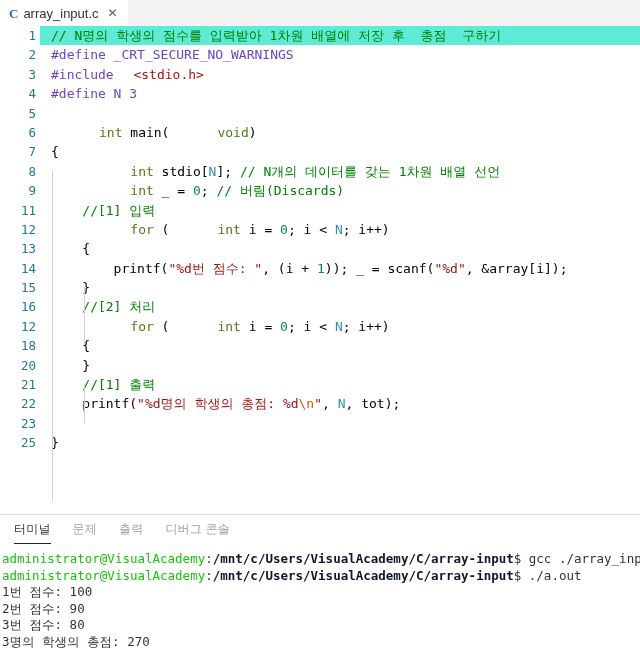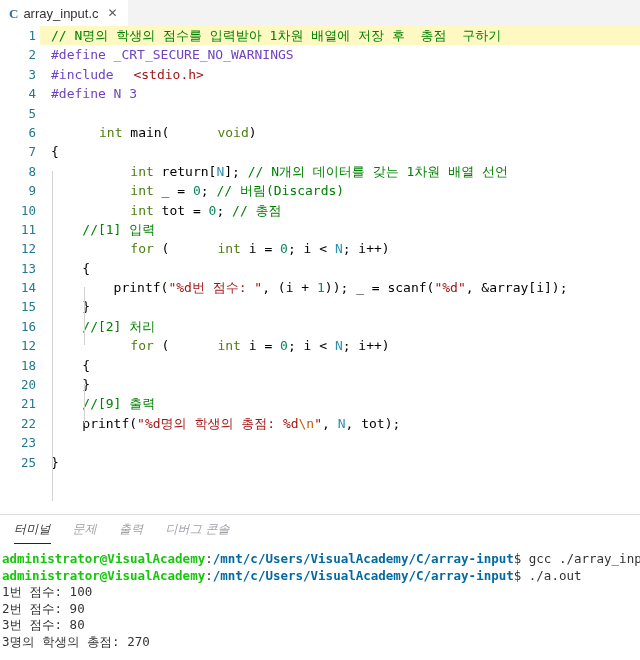--- a/index.html
+++ b/index.html
@@ -74,21 +74,21 @@
     font-family: "DejaVu Sans Mono", "Liberation Mono", monospace;
     user-select: none;
   }
   .code {
     padding-left: 11px;
     white-space: pre;
     color: #000000;
     position: relative;
     flex: 1;
   }
-  .code-hl { background: #fef9c3; }
+  .code-hl { background: #5eead4; }
 
   
   .guide1, .guide2 {
     position: absolute;
     width: 1px;
     background: #d3d3d3;
     left: 0;
   }
 
   
@@ -117,39 +117,38 @@
     padding: 6px 0 0 14px;
     gap: 22px;
   }
   .ptab {
     font-size: 12px;
     color: #a0a0a8;
     padding-bottom: 5px;
     cursor: pointer;
     border-bottom: 1px solid transparent;
     letter-spacing: .2px;
-    font-style: italic;
   }
   .ptab.active {
     color: #333333;
     border-bottom: 1px solid #222222;
   }
   .terminal {
     flex: 1;
     padding: 4px 6px 0 2px;
     font-family: "DejaVu Sans Mono", "Liberation Mono", monospace;
     font-size: 12.5px;
     line-height: 16.5px;
     color: #333333;
     overflow: hidden;
     white-space: pre;
   }
   .tl { white-space: pre; }
-  .t-user { color: #16c60c; font-weight: bold; }
-  .t-path { color: #0369a1; font-weight: bold; }
+  .t-user { color: #16c60c; font-weight: normal; }
+  .t-path { color: #0f172a; font-weight: bold; }
   .t-sym  { color: #333333; }
 </style>
 </head>
 <body>
 
 <div class="tabbar">
   <div class="tab">
     <span class="tab-c-icon">C</span>
     <span class="tab-label">array_input.c</span>
     <span class="tab-close">✕</span>
@@ -158,33 +157,32 @@
 
 <div class="editor">
   <div id="code-lines">
       <div class="code-line"><span class="ln">1</span><span class="code code-hl"><span class="t-cmt">// N명의 학생의 점수를 입력받아 1차원 배열에 저장 후  총점  구하기</span></span></div>
       <div class="code-line"><span class="ln">2</span><span class="code"><span class="t-pp">#define _CRT_SECURE_NO_WARNINGS</span></span></div>
       <div class="code-line"><span class="ln">3</span><span class="code"><span class="t-pp">#include </span><span class="t-hdr">&lt;stdio.h&gt;</span></span></div>
       <div class="code-line"><span class="ln">4</span><span class="code"><span class="t-pp">#define N 3</span></span></div>
       <div class="code-line"><span class="ln">5</span><span class="code">&nbsp;</span></div>
       <div class="code-line"><span class="ln">6</span><span class="code"><span class="t-kw">int</span><span class="t-pln"> main(</span><span class="t-kw">void</span><span class="t-pln">)</span></span></div>
       <div class="code-line"><span class="ln">7</span><span class="code"><span class="t-pln">{</span></span></div>
-      <div class="code-line"><span class="ln">8</span><span class="code"><span class="t-pln">    </span><span class="t-kw">int</span><span class="t-pln"> return[</span><span class="t-mac">N</span><span class="t-pln">]; </span><span class="t-cmt">// N개의 데이터를 갖는 1차원 배열 선언</span></span></div>
+      <div class="code-line"><span class="ln">8</span><span class="code"><span class="t-pln">    </span><span class="t-kw">int</span><span class="t-pln"> stdio[</span><span class="t-mac">N</span><span class="t-pln">]; </span><span class="t-cmt">// N개의 데이터를 갖는 1차원 배열 선언</span></span></div>
       <div class="code-line"><span class="ln">9</span><span class="code"><span class="t-pln">    </span><span class="t-kw">int</span><span class="t-pln"> _ = </span><span class="t-num">0</span><span class="t-pln">; </span><span class="t-cmt">// 버림(Discards)</span></span></div>
-      <div class="code-line"><span class="ln">10</span><span class="code"><span class="t-pln">    </span><span class="t-kw">int</span><span class="t-pln"> tot = </span><span class="t-num">0</span><span class="t-pln">; </span><span class="t-cmt">// 총점</span></span></div>
       <div class="code-line"><span class="ln">11</span><span class="code"><span class="t-pln">    </span><span class="t-cmt">//[1] 입력</span></span></div>
       <div class="code-line"><span class="ln">12</span><span class="code"><span class="t-pln">    </span><span class="t-kw">for</span><span class="t-pln"> (</span><span class="t-kw">int</span><span class="t-pln"> i = </span><span class="t-num">0</span><span class="t-pln">; i &lt; </span><span class="t-mac">N</span><span class="t-pln">; i++)</span></span></div>
       <div class="code-line"><span class="ln">13</span><span class="code"><span class="t-pln">    {</span></span></div>
       <div class="code-line"><span class="ln">14</span><span class="code"><span class="t-pln">        printf(</span><span class="t-str">"%d번 점수: "</span><span class="t-pln">, (i + </span><span class="t-num">1</span><span class="t-pln">)); _ = scanf(</span><span class="t-str">"%d"</span><span class="t-pln">, &amp;array[i]);</span></span></div>
       <div class="code-line"><span class="ln">15</span><span class="code"><span class="t-pln">    }</span></span></div>
       <div class="code-line"><span class="ln">16</span><span class="code"><span class="t-pln">    </span><span class="t-cmt">//[2] 처리</span></span></div>
       <div class="code-line"><span class="ln">12</span><span class="code"><span class="t-pln">    </span><span class="t-kw">for</span><span class="t-pln"> (</span><span class="t-kw">int</span><span class="t-pln"> i = </span><span class="t-num">0</span><span class="t-pln">; i &lt; </span><span class="t-mac">N</span><span class="t-pln">; i++)</span></span></div>
       <div class="code-line"><span class="ln">18</span><span class="code"><span class="t-pln">    {</span></span></div>
       <div class="code-line"><span class="ln">20</span><span class="code"><span class="t-pln">    }</span></span></div>
-      <div class="code-line"><span class="ln">21</span><span class="code"><span class="t-pln">    </span><span class="t-cmt">//[9] 출력</span></span></div>
+      <div class="code-line"><span class="ln">21</span><span class="code"><span class="t-pln">    </span><span class="t-cmt">//[1] 출력</span></span></div>
       <div class="code-line"><span class="ln">22</span><span class="code"><span class="t-pln">    printf(</span><span class="t-str">"%d명의 학생의 총점: %d</span><span class="t-esc">\n</span><span class="t-str">"</span><span class="t-pln">, </span><span class="t-mac">N</span><span class="t-pln">, tot);</span></span></div>
       <div class="code-line"><span class="ln">23</span><span class="code">&nbsp;</span></div>
       <div class="code-line"><span class="ln">25</span><span class="code"><span class="t-pln">}</span></span></div>
     </div>
   <div class="guide1" style="left:52px; top:145px; height:330px;"></div>
   <div class="guide2" style="left:84px; top:261px; height:58px;"></div>
   <div class="guide2" style="left:84px; top:358px; height:39px;"></div>
 </div>
 
 <div class="panel-divider"></div>

